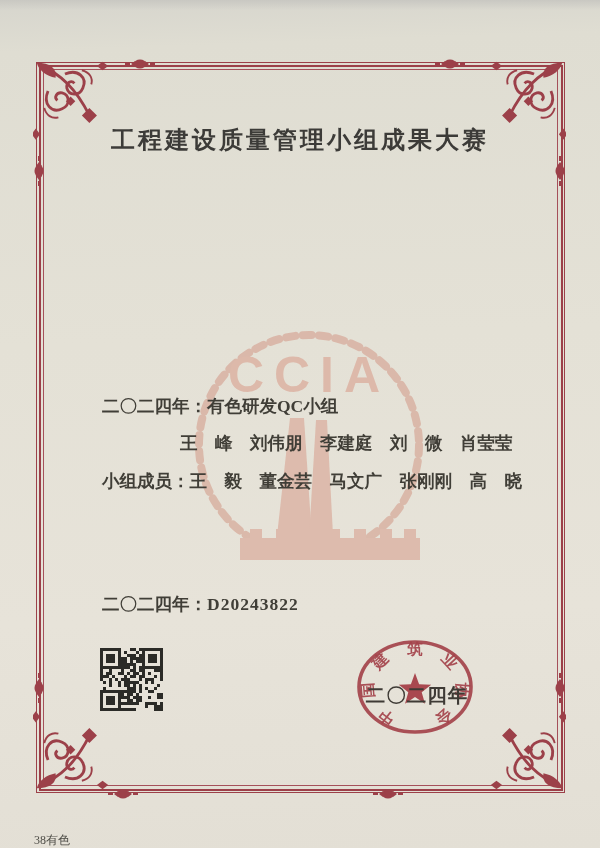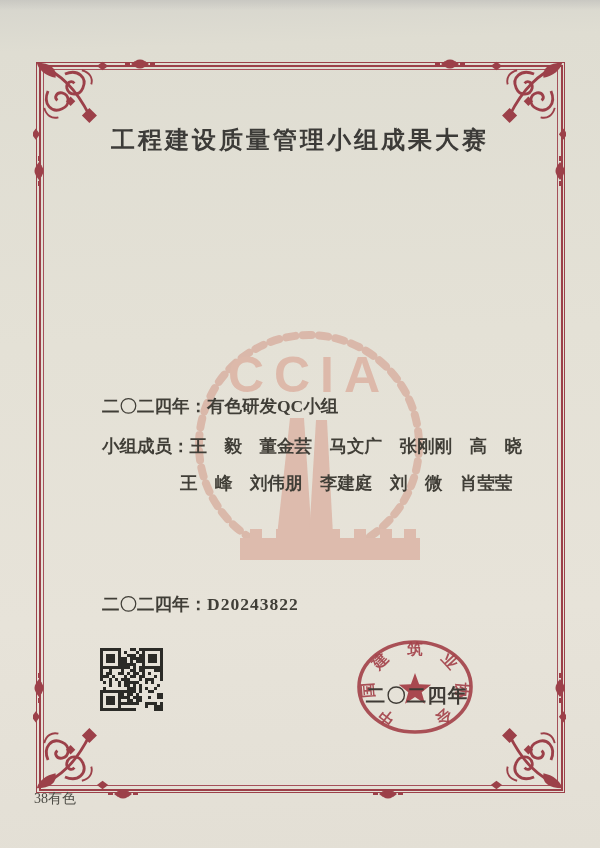--- a/index.html
+++ b/index.html
@@ -49,21 +49,21 @@
 
   
   .qr{position:absolute;left:100px;top:648px;width:63px;height:63px;}
   .qr i{position:absolute;width:3px;height:3px;background:#2b2b27;}
 
   
   .seal{position:absolute;left:354px;top:638px;width:122px;height:100px;}
   .seal-date{position:absolute;left:362px;top:682px;width:110px;text-align:center;
       font-size:19.5px;color:#3e3a35;letter-spacing:1px;font-weight:bold;}
 
-  .footer-note{position:absolute;left:34px;top:790px;font-size:14px;color:#4c4b45;}
+  .footer-note{position:absolute;left:34px;top:832px;font-size:12px;color:#4c4b45;}
 </style>
 </head>
 <body>
 
 <div class="paper">
 
   <div class="frame">
     <div class="frame-mid">
       <div class="frame-in"></div>
     </div>
@@ -216,25 +216,25 @@
       <path d="M48,232 V210 H58 V201 H70 V210 H84 V201 H96 V210 H110 V201 H122 V210 H136 V201 H148 V210 H162 V201 H174 V210 H188 V201 H200 V210 H212 V201 H224 V210 H228 V232 Z"></path>
     </g>
   </svg>
 
   <div class="comp-title">工程建设质量管理小组成果大赛</div>
 
   <div class="info">
     <div class="info-row">
       <span class="lbl">二〇二四年：</span><span>有色研发QC小组</span>
     </div>
+    <div class="info-row members2">
+      <span class="lbl"></span><span>王　峰　刘伟朋　李建庭　刘　微　肖莹莹</span>
+    </div>
     <div class="info-row">
       <span class="lbl">小组成员：</span><span>王　毅　董金芸　马文广　张刚刚　高　晓</span>
-    </div>
-    <div class="info-row members2">
-      <span class="lbl"></span><span>王　峰　刘伟朋　李建庭　刘　微　肖莹莹</span>
     </div>
   </div>
 
   <div class="certno">
     <span>二〇二四年：</span><span class="num">D20243822</span>
   </div>
 
   <div class="qr">
       <i style="left:0px;top:0px"></i>
       <i style="left:3px;top:0px"></i>

